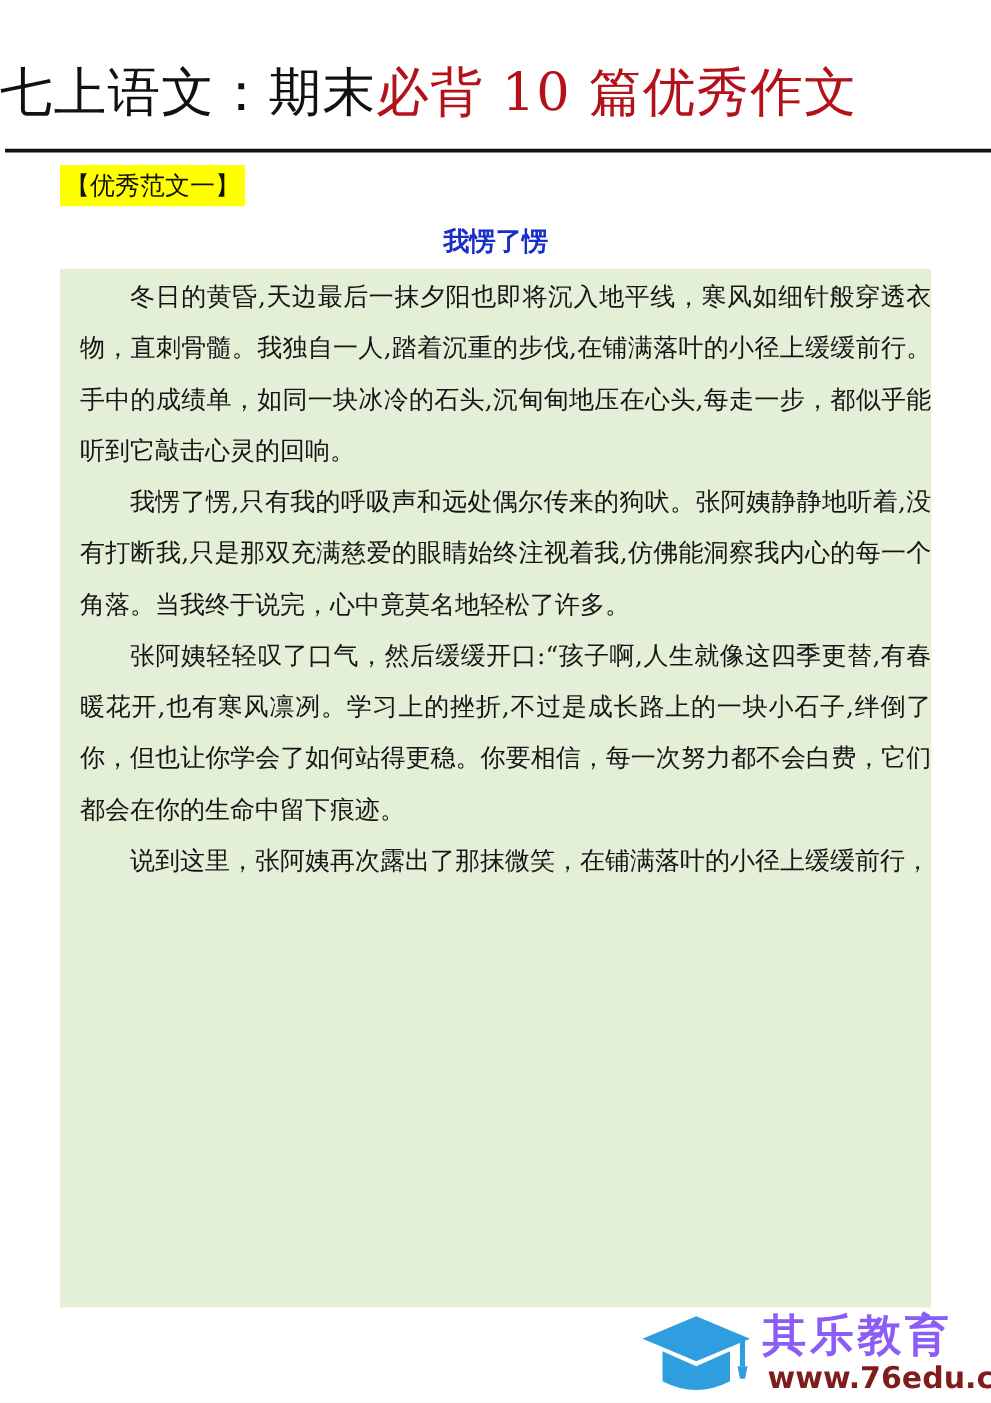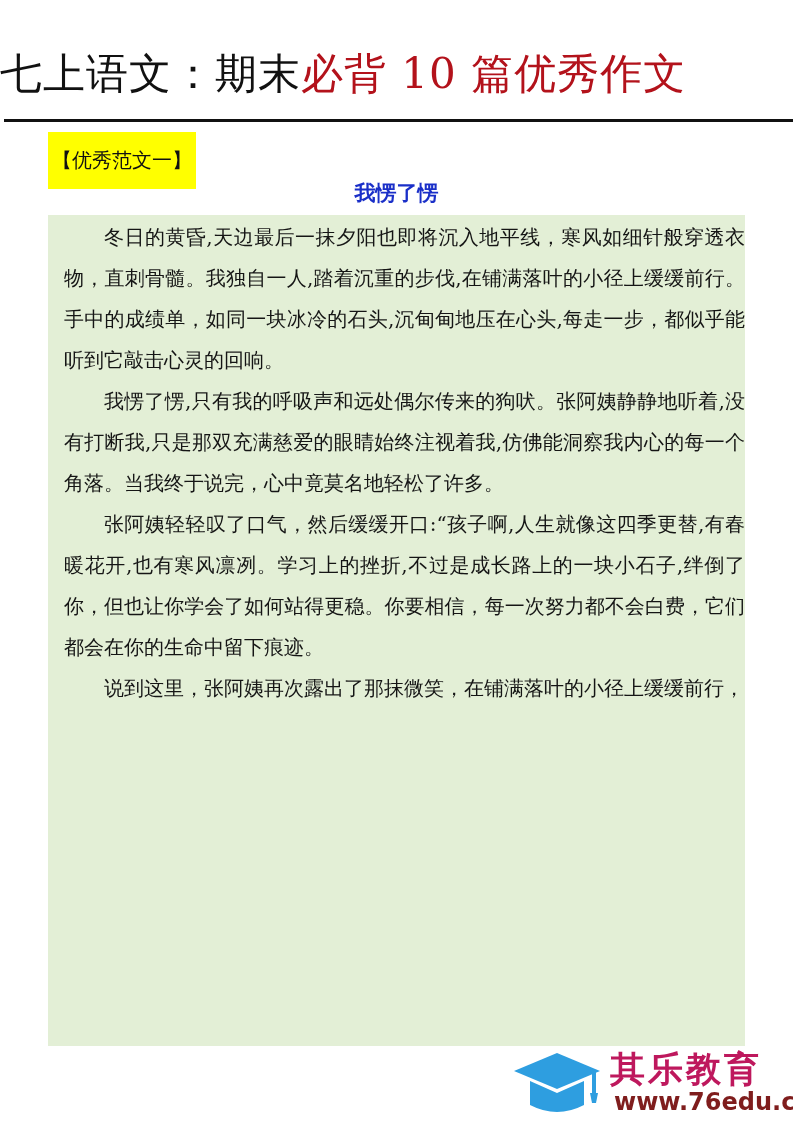--- a/index.html
+++ b/index.html
@@ -3,33 +3,33 @@
 <meta charset="utf-8">
 <style>
   html, body { margin: 0; padding: 0; background: #ffffff; }
   body { width: 793px; height: 1122px; position: relative; overflow: hidden;
          font-family: "DejaVu Serif", "Liberation Serif", serif; color: #111; }
   .title { position: absolute; top: 48px; left: 0; width: 631px; text-align: center;
            font-size: 42px; line-height: 52px; letter-spacing: 1px; white-space: nowrap; }
   .title .black { color: #111111; }
   .title .red { color: #b3121b; }
   .rule { position: absolute; top: 119px; left: 4px; width: 789px; height: 3px; background: #111; }
-  .label { position: absolute; top: 132px; left: 48px; height: 33px; padding: 12px 4px;
+  .label { position: absolute; top: 132px; left: 48px; height: 33px; padding: 0 4px;
            background: #ffff00; font-size: 20px; line-height: 33px; color: #111; white-space: nowrap; }
   .subtitle { position: absolute; top: 176px; left: 0; width: 793px; text-align: center;
               font-size: 21px; line-height: 34px; color: #1a2fc8; font-weight: bold;
               font-family: "DejaVu Sans", "Liberation Sans", sans-serif; }
   .essay { position: absolute; top: 215px; left: 48px; width: 697px; height: 831px;
            background: #e3efd6; box-sizing: border-box; padding: 2px 0 0 16px; }
   .essay p { margin: 0 0 0 0; font-size: 20px; line-height: 41px; text-indent: 2em;
              text-align: justify; color: #151515; }
   .logo { position: absolute; left: 512px; top: 1047px; width: 275px; height: 70px; }
   .logo .cap { position: absolute; left: 0; top: 2px; width: 90px; height: 66px; }
   .logo .brand { position: absolute; left: 98px; top: 2px; font-size: 35px; line-height: 40px;
-                 color: #be185d; font-weight: bold; letter-spacing: 3px; white-space: nowrap;
+                 color: #8b5cf6; font-weight: bold; letter-spacing: 3px; white-space: nowrap;
                  font-family: "DejaVu Sans", "Liberation Sans", sans-serif; }
   .logo .url { position: absolute; left: 102px; top: 44px; font-size: 24px; line-height: 22px;
                color: #7f1d1d; font-weight: bold; white-space: nowrap;
                font-family: "DejaVu Sans", "Liberation Sans", sans-serif; }
 </style>
 </head>
 <body>
 
 <div class="title">
   <span class="black">七上语文：期末</span><span class="red">必背 10 篇优秀作文</span>

